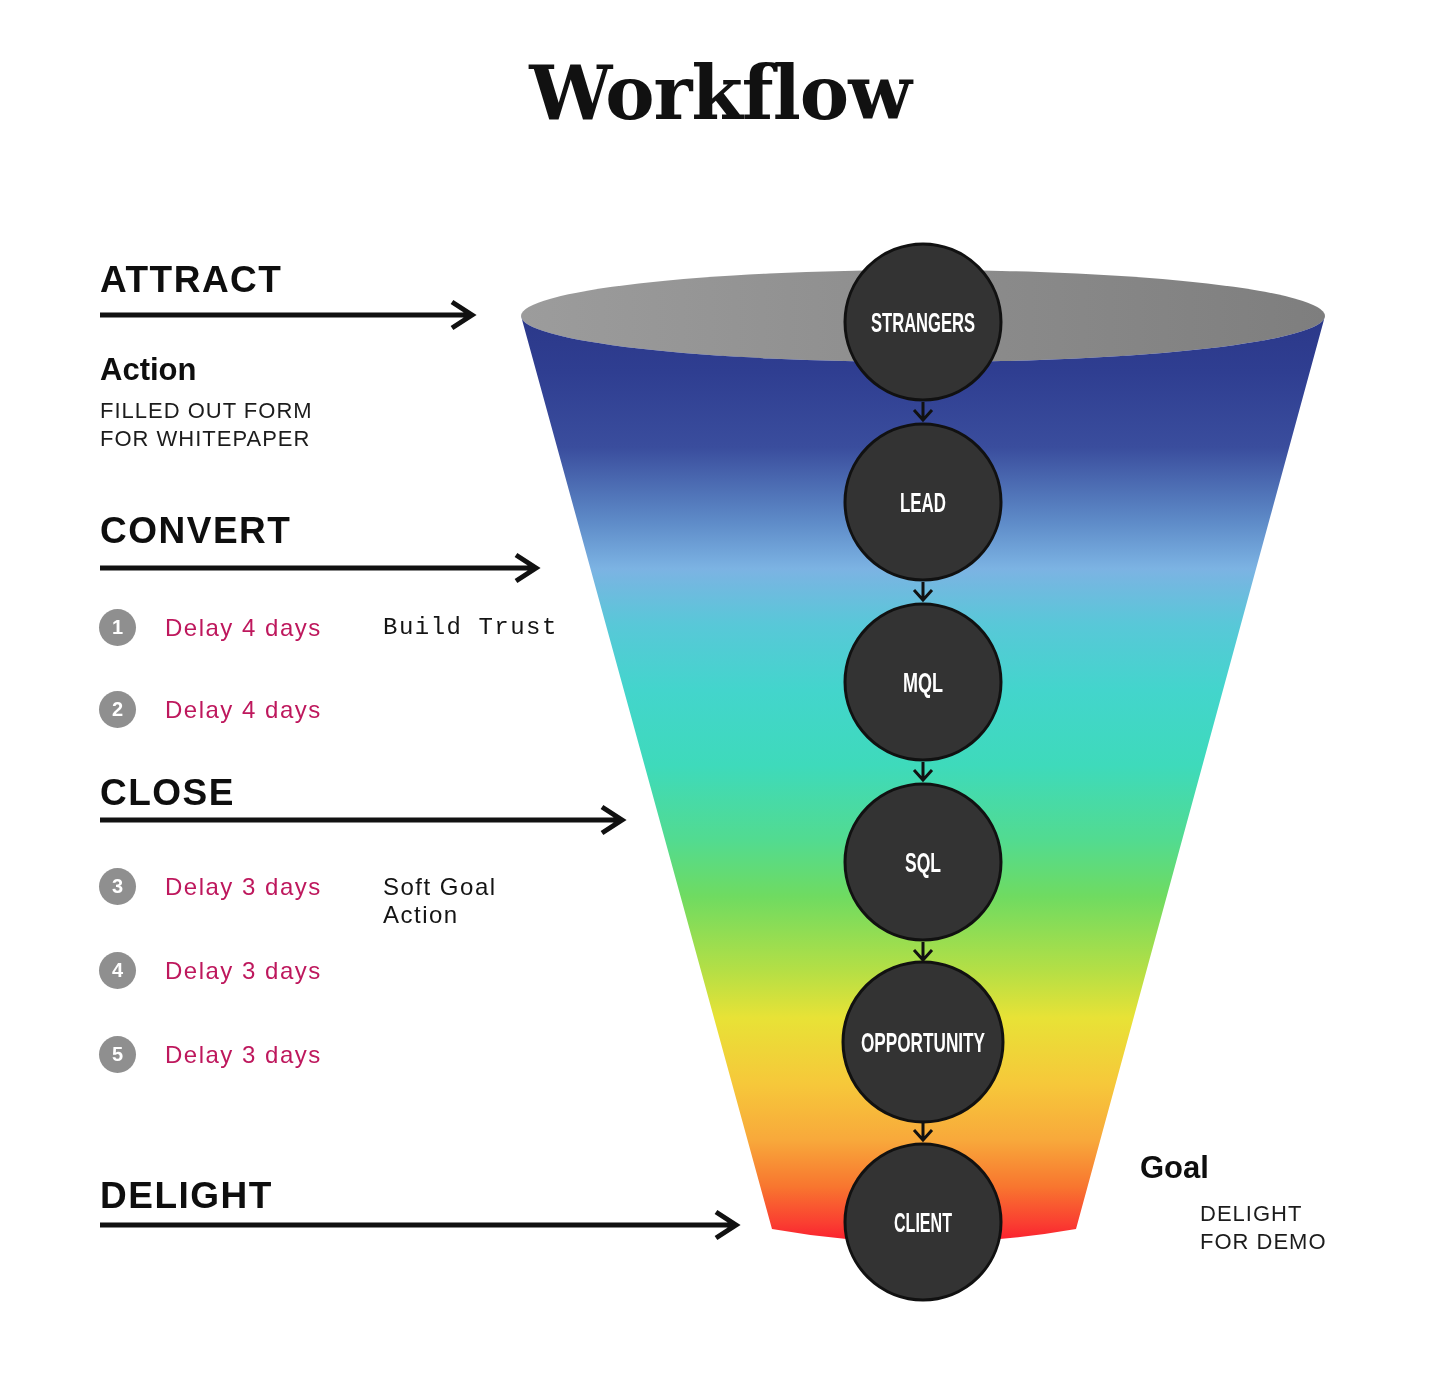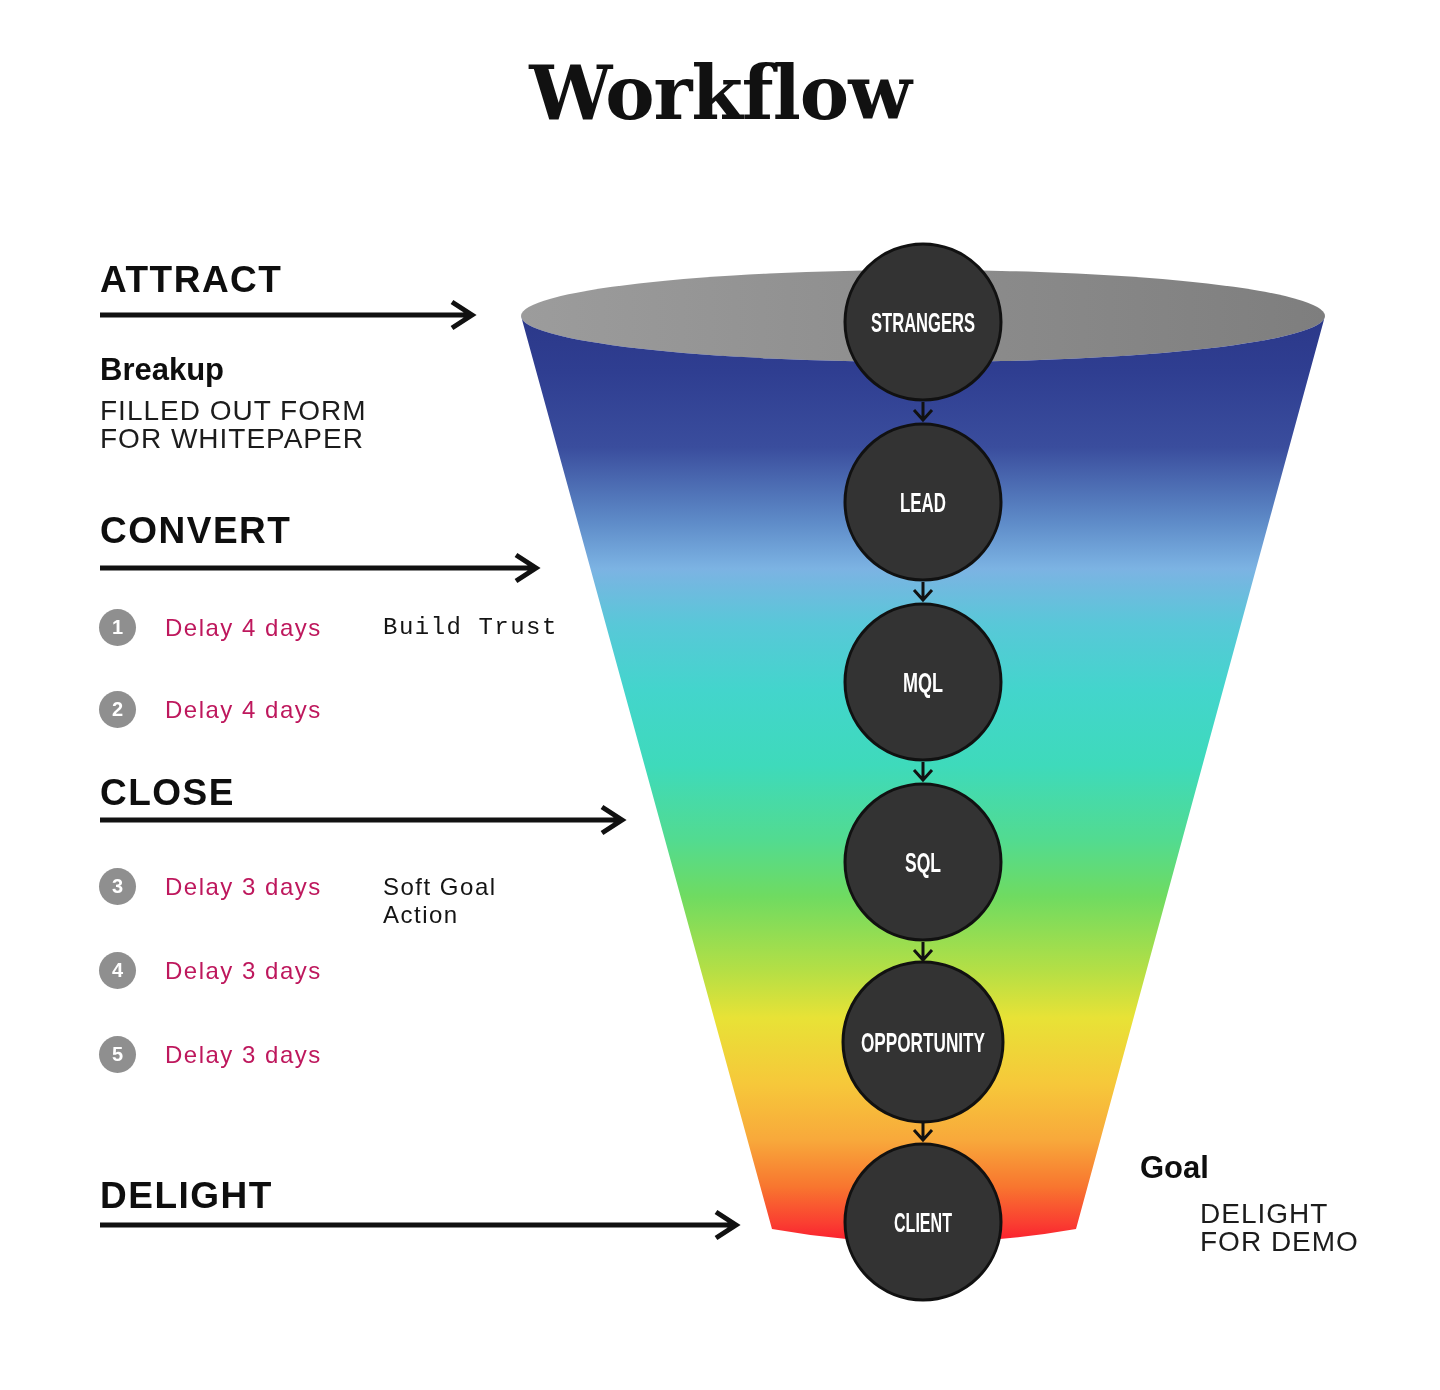--- a/index.html
+++ b/index.html
@@ -35,21 +35,21 @@
   .stage-arrow { position: absolute; left: 100px; }
   .stage-arrow path { stroke: #111; stroke-width: 5; fill: none; }
   .item-title {
     position: absolute;
     font-size: 31px;
     font-weight: 700;
     color: #0e0e0e;
   }
   .item-desc {
     position: absolute;
-    font-size: 28px;
+    font-size: 22px;
     line-height: 28px;
     letter-spacing: 1px;
     color: #1c1c1c;
   }
   .num-badge {
     position: absolute;
     width: 37px; height: 37px;
     border-radius: 50%;
     background: #8f8f8f;
     color: #ffffff;
@@ -145,21 +145,21 @@
       <text class="funnel-label" x="923" y="872" text-anchor="middle" textLength="36" lengthAdjust="spacingAndGlyphs">SQL</text>
       <text class="funnel-label" x="923" y="1052" text-anchor="middle" textLength="124" lengthAdjust="spacingAndGlyphs">OPPORTUNITY</text>
       <text class="funnel-label" x="923" y="1232" text-anchor="middle" textLength="58" lengthAdjust="spacingAndGlyphs">CLIENT</text>
     </g>
   </svg>
 
   <div class="stage-label" style="top:259px;">ATTRACT</div>
   <svg class="stage-arrow" style="top:297px;" width="378" height="36">
     <path d="M 0 18 L 368 18 M 352 5 L 372 18 L 352 31"></path>
   </svg>
-  <div class="item-title" style="left:100px; top:352px;">Breakup</div>
+  <div class="item-title" style="left:100px; top:352px;">Action</div>
   <div class="item-desc" style="left:100px; top:397px;">
     <div>FILLED OUT FORM</div>
     <div>FOR WHITEPAPER</div>
   </div>
 
   <div class="stage-label" style="top:510px;">CONVERT</div>
   <svg class="stage-arrow" style="top:550px;" width="442" height="36">
     <path d="M 0 18 L 432 18 M 416 5 L 436 18 L 416 31"></path>
   </svg>
 

